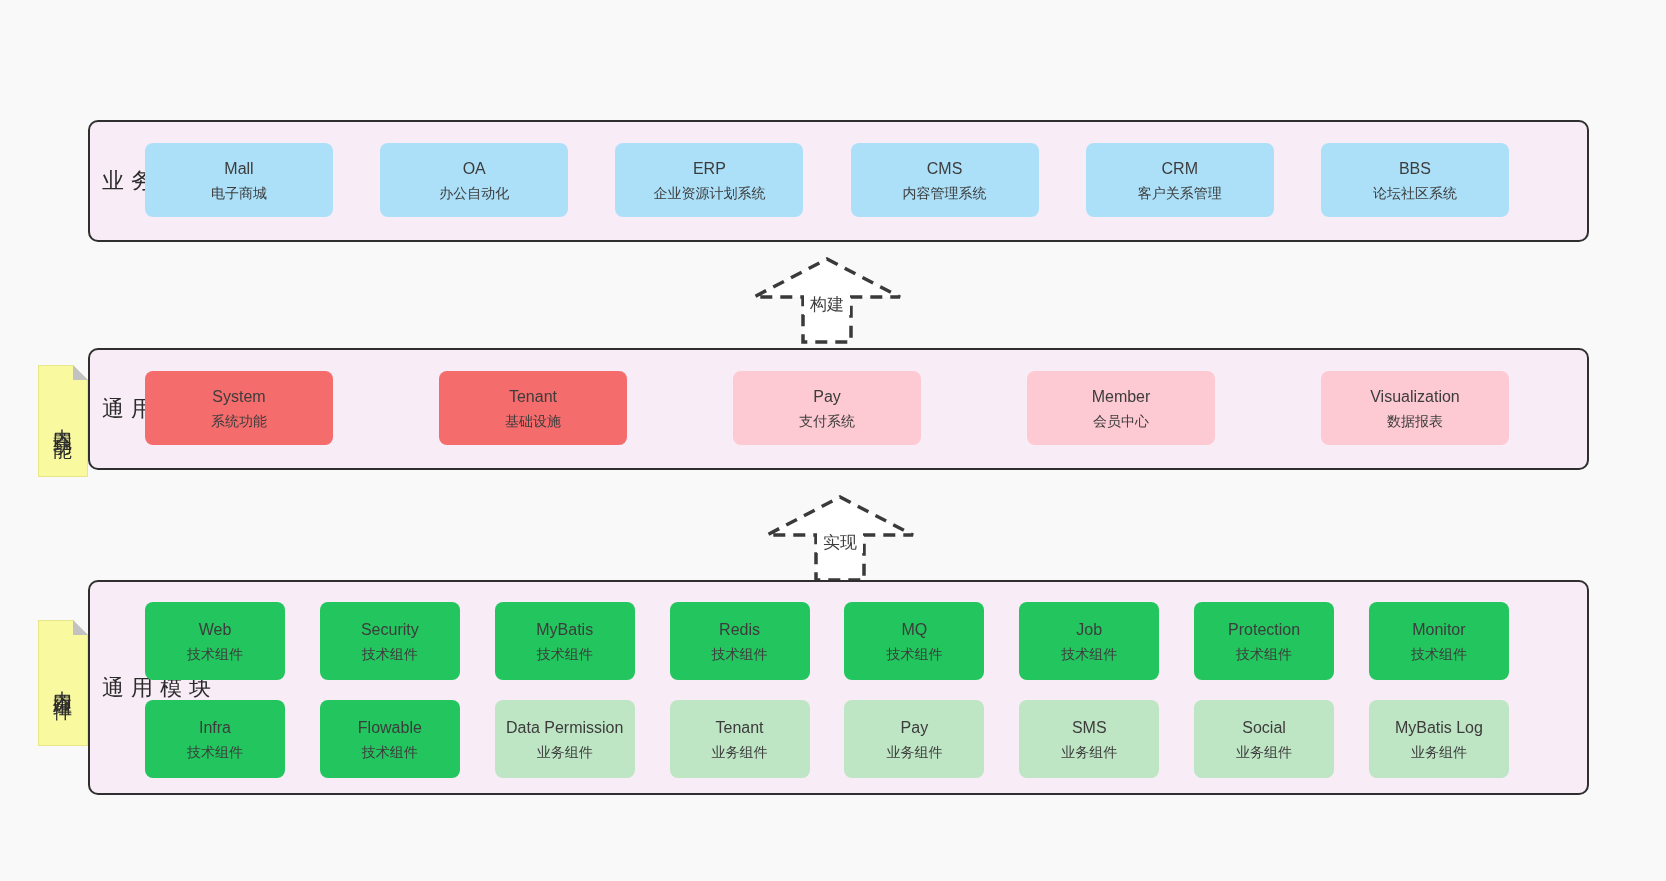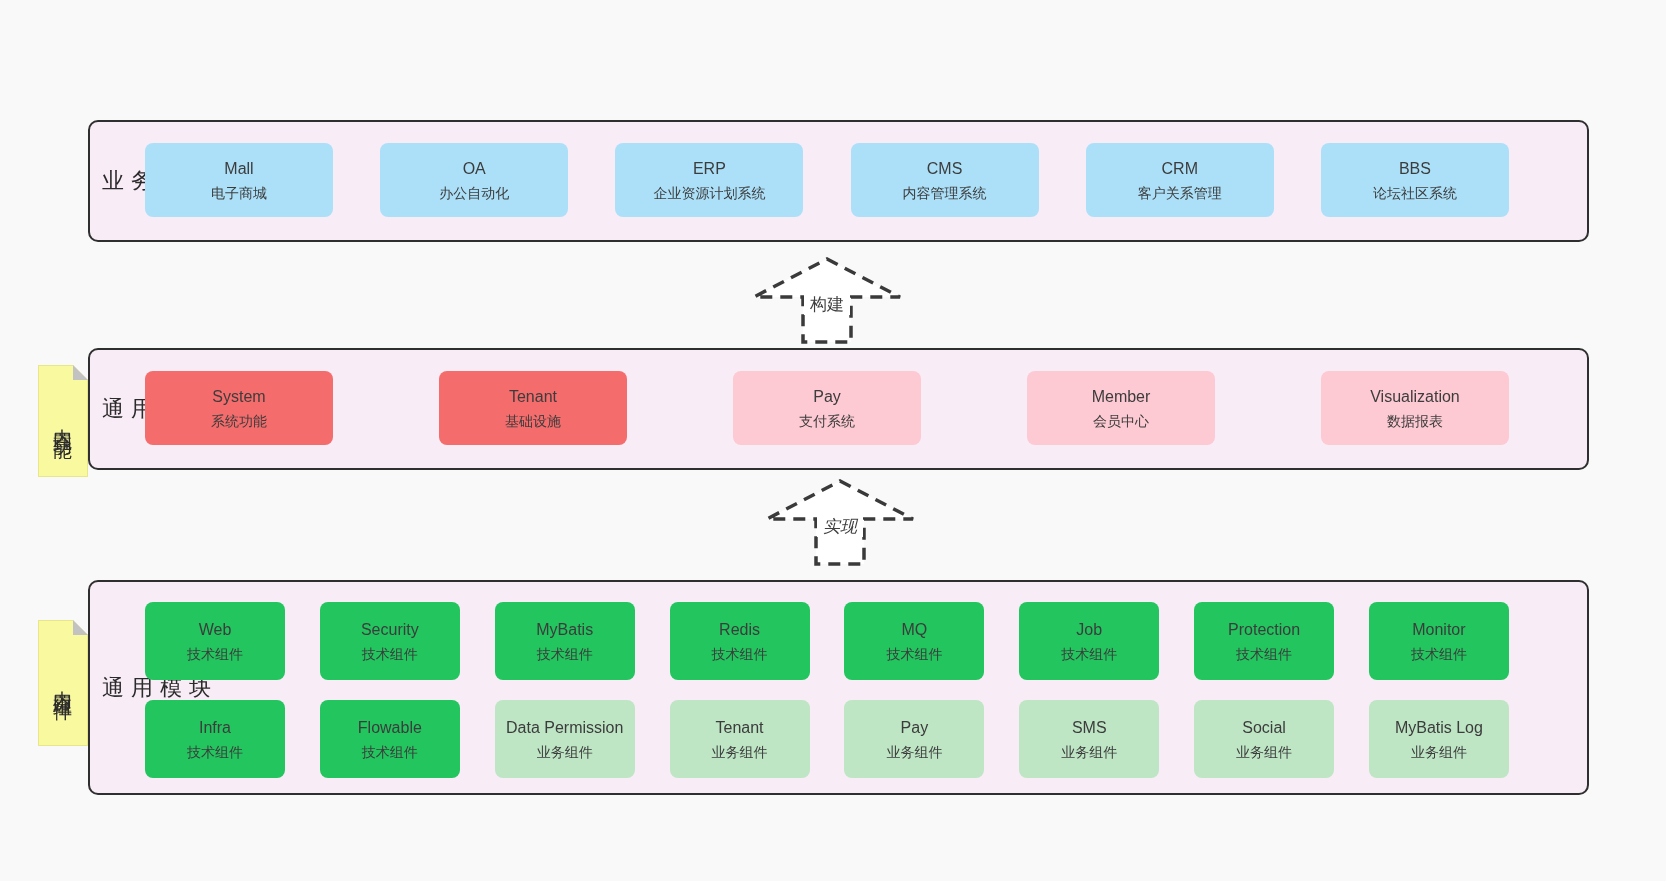--- a/index.html
+++ b/index.html
@@ -40,21 +40,21 @@
   .sticky-components{left:38px;top:620px;height:126px;}
   .sticky::before{content:"";position:absolute;top:-1px;right:-1px;width:0;height:0;
           border-top:15px solid #f9f9f9;border-left:15px solid transparent;}
   .sticky::after{content:"";position:absolute;top:-1px;right:-1px;width:0;height:0;
           border-bottom:15px solid #c2c2c2;border-right:15px solid transparent;}
   .sticky-text{writing-mode:vertical-rl;text-orientation:upright;font-size:19px;
           letter-spacing:4px;color:#2b2b2b;line-height:1;}
 
   .arrow{position:absolute;width:160px;height:92px;}
   .arrow-build{left:747px;top:254px;}
-  .arrow-implement{left:760px;top:476px;font-style:italic;}
+  .arrow-implement{left:760px;top:492px;}
   .arrow svg{display:block;width:100%;height:100%;}
   .arrow polygon{fill:#ffffff;stroke:#3a3a3a;stroke-width:3.5;stroke-dasharray:12 8;}
   .arrow text{font-family:"Liberation Sans","DejaVu Sans",sans-serif;font-size:17px;fill:#3f3f3f;}
 </style>
 </head>
 <body>
 
 <div id="canvas">
 
   <div class="panel panel-business">

